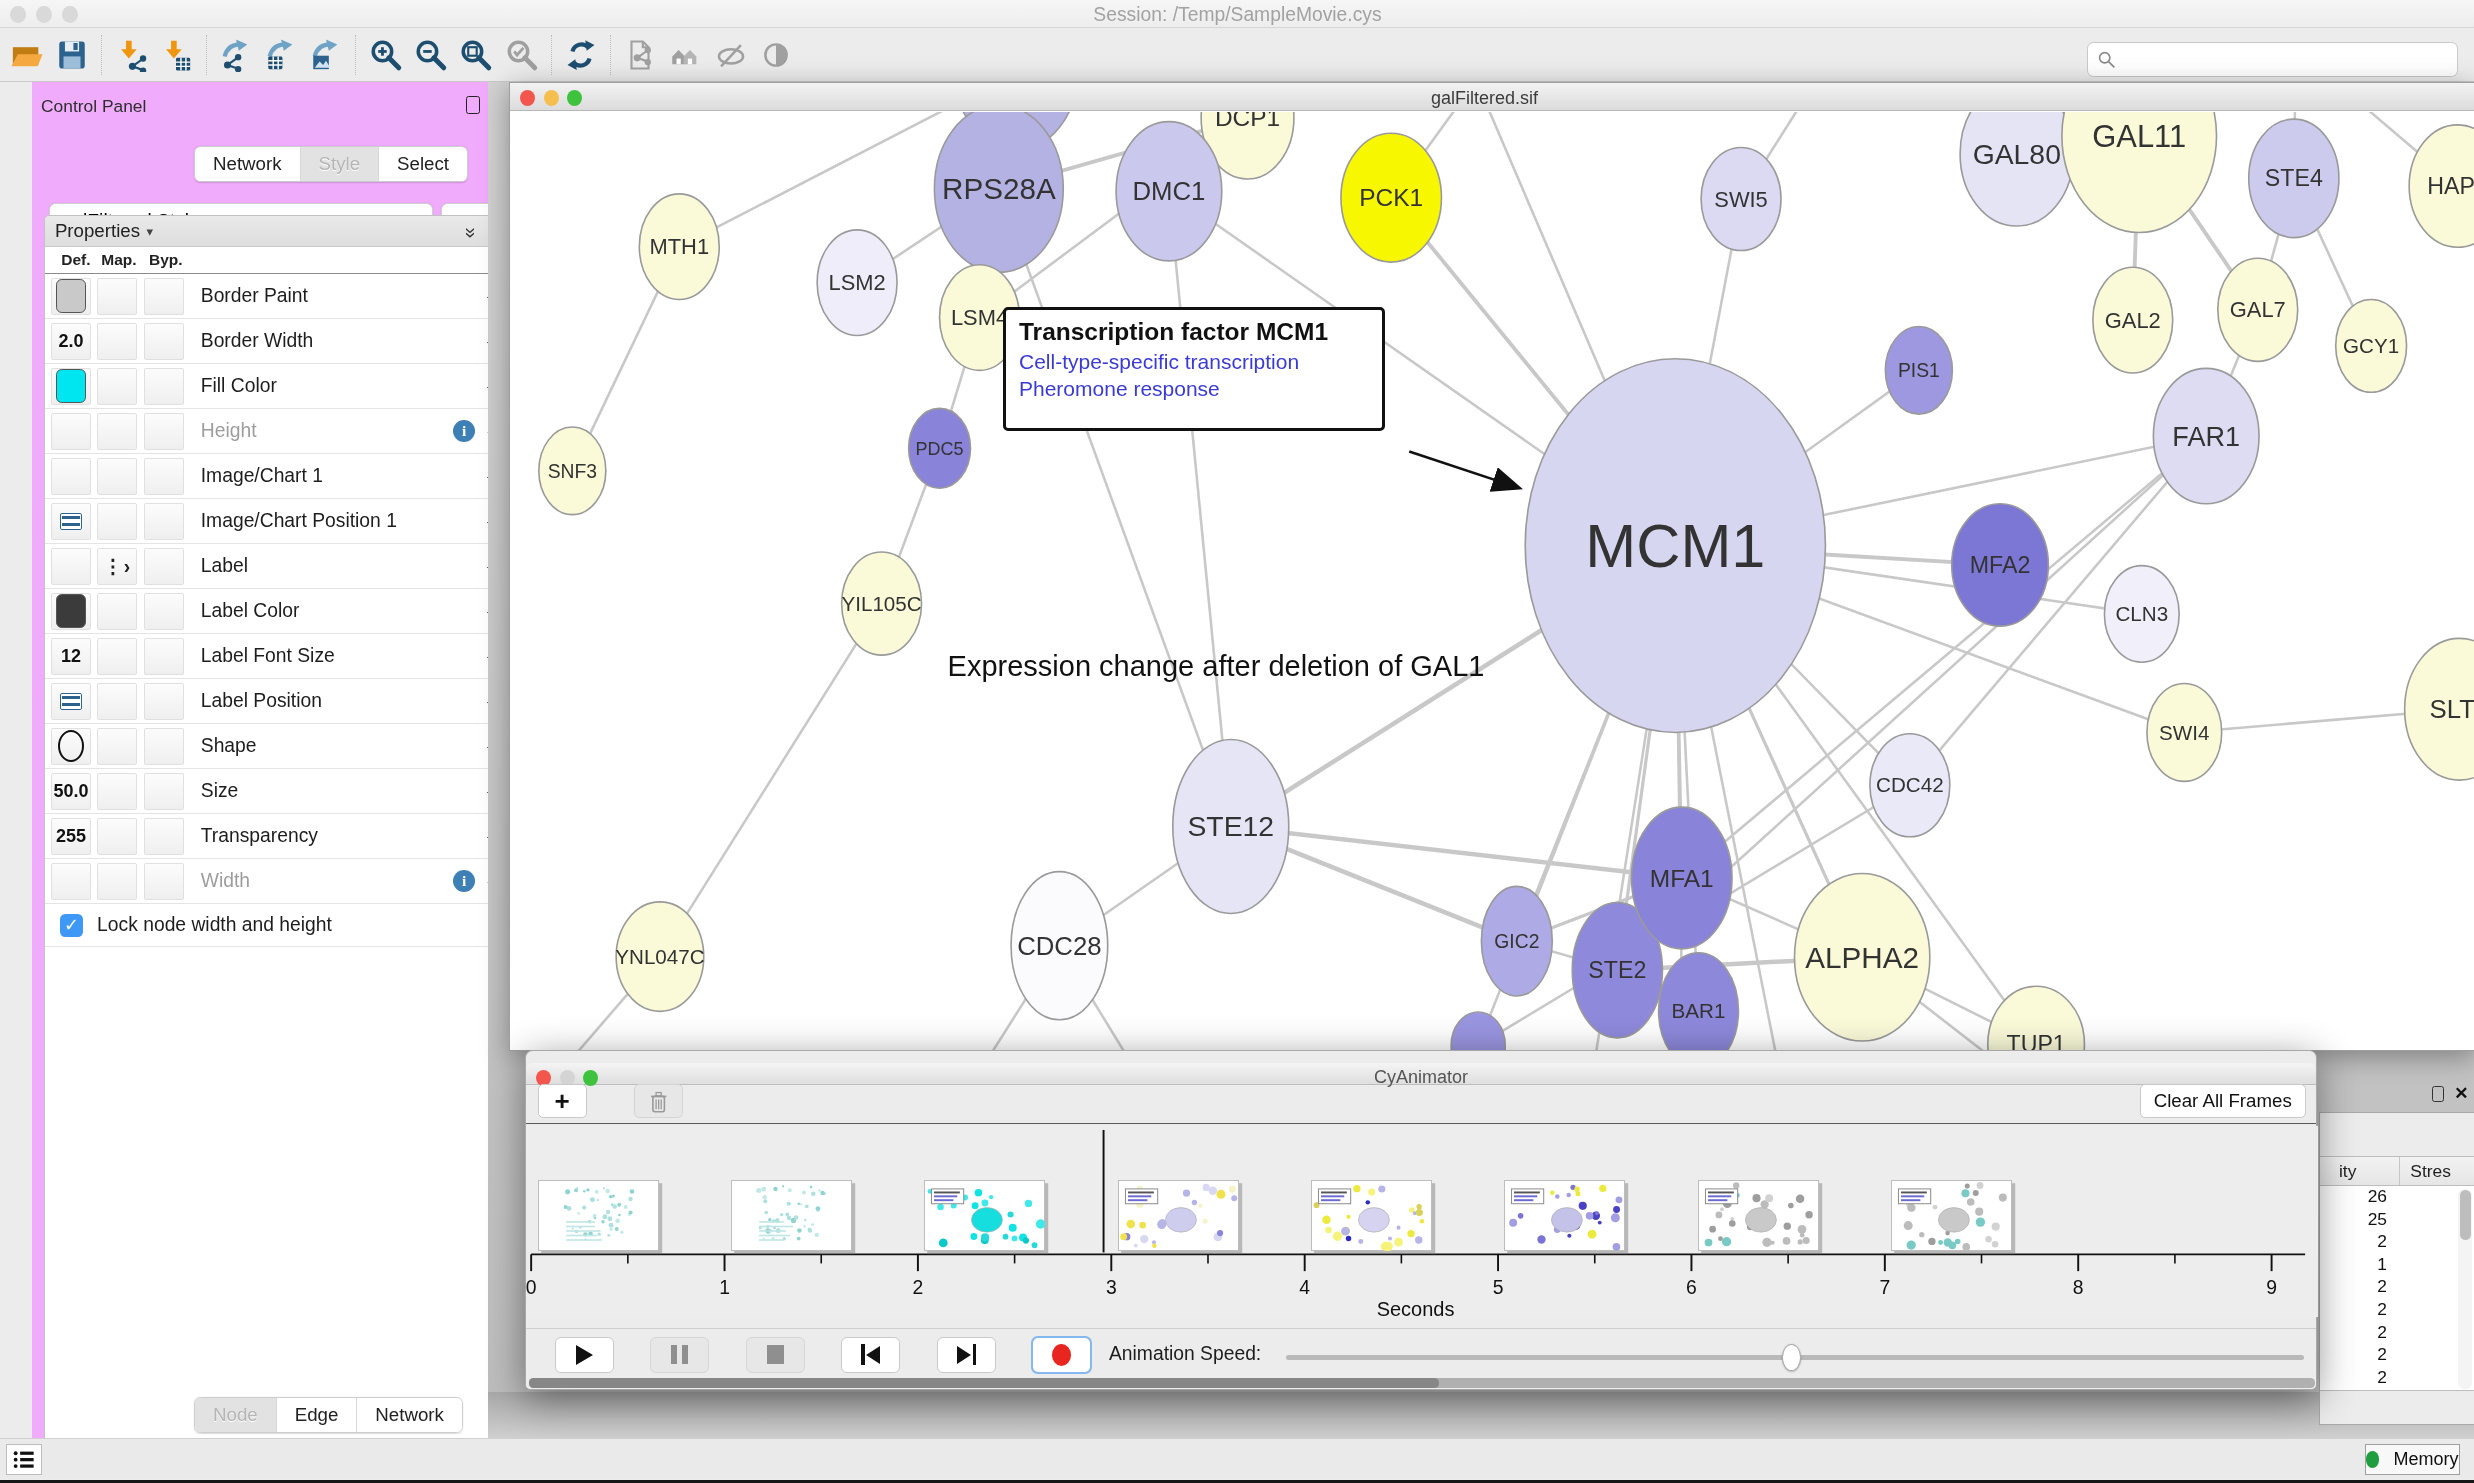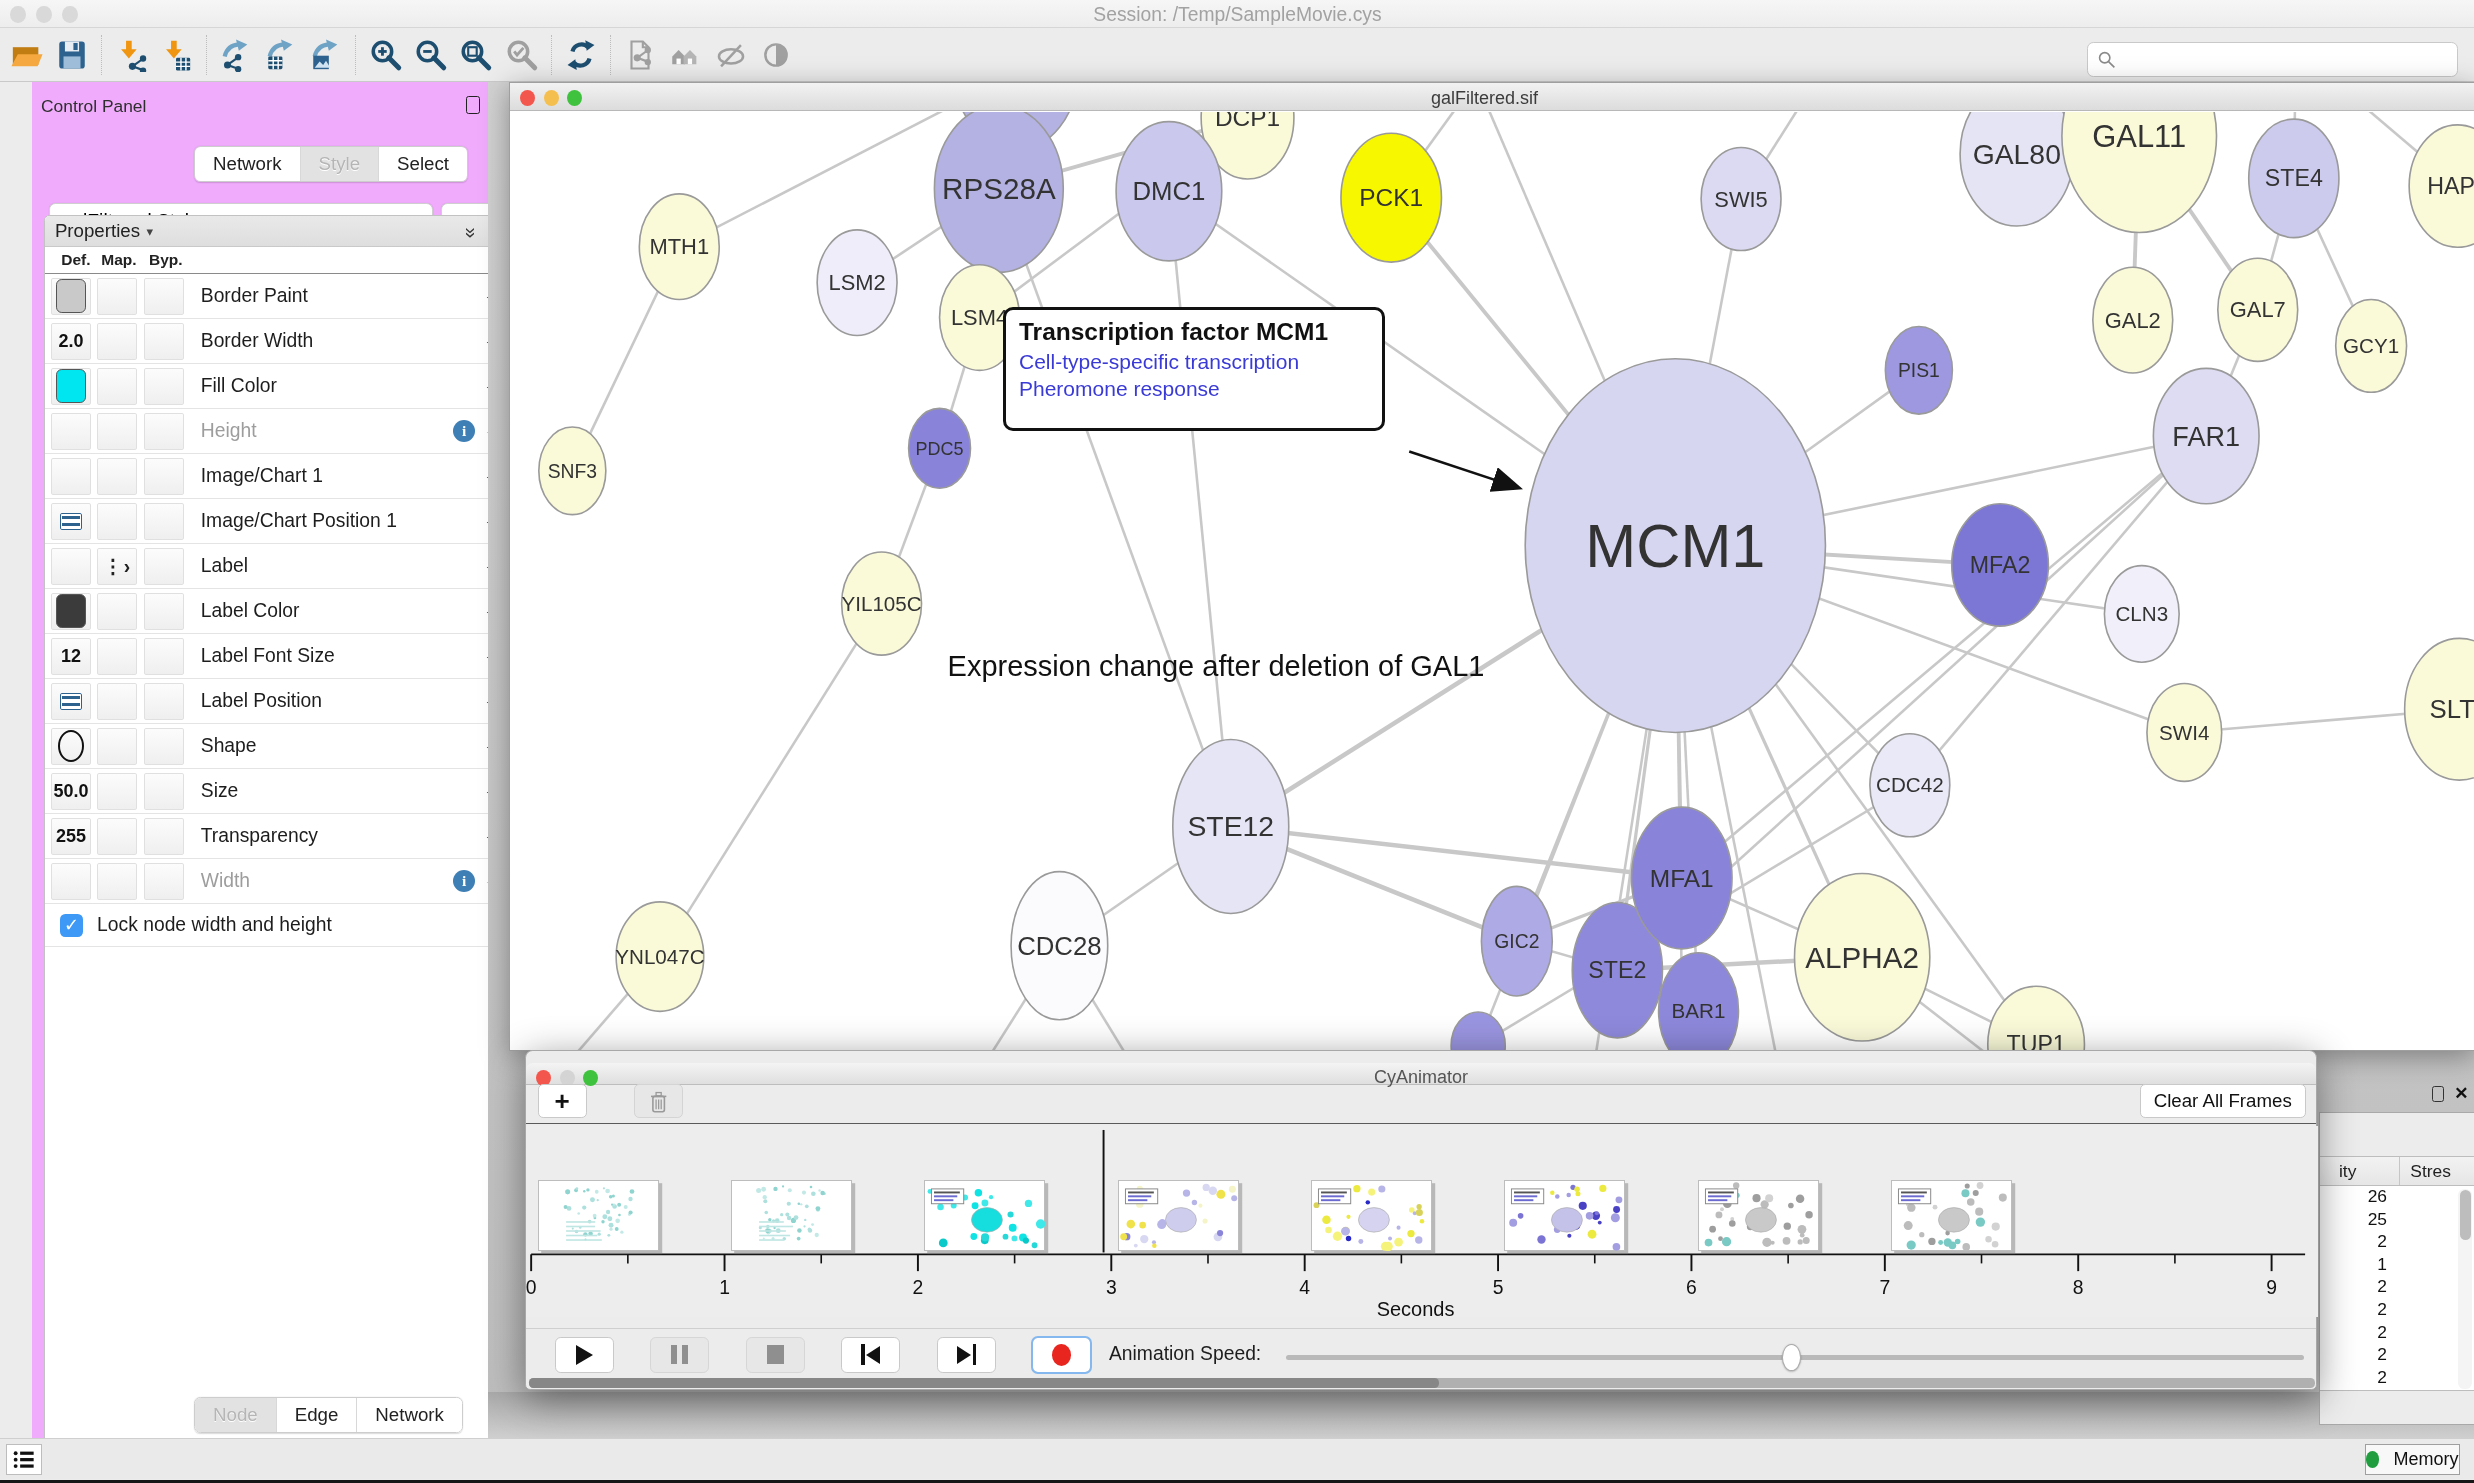--- a/index.html
+++ b/index.html
@@ -89,21 +89,21 @@
 
   
   .net-window{position:absolute;left:21px;top:0;width:1966px;height:969px;background:#fff;
     border:0.6px solid #9f9f9f;box-shadow:0 6.4px 26px rgba(0,0,0,.35);}
   .net-titlebar{position:absolute;left:0;top:0;width:100%;height:28px;
     background:linear-gradient(#f2f2f2,#dcdcdc);border-bottom:0.6px solid #b8b8b8;}
   .net-titlebar .title{position:absolute;left:0;right:15px;top:4.5px;text-align:center;font-size:18px;color:#3c3c3c;}
   .net-tl{position:absolute;top:7px;width:15px;height:16px;border-radius:50%;}
   .net-canvas{position:absolute;left:0;top:29px;}
   .annotation{position:absolute;left:493px;top:224px;width:382px;height:124px;background:#fff;
-    border:3.9px solid #111;border-radius:10px;padding:7.7px 13px;}
+    border:3.9px solid #111;border-radius:5px;padding:7.7px 13px;}
   .annotation .a-title{font-size:24.5px;font-weight:bold;color:#111;}
   .annotation .a-link{font-size:21px;color:#3a3ad6;margin-top:3.9px;}
   .net-caption{position:absolute;left:387px;top:567px;width:638px;text-align:center;
     font-size:29px;color:#111;}
 
   
   .table-panel{position:absolute;left:1831px;top:1030px;width:156px;height:313px;background:#ececec;
     border:0.6px solid #a9a9a9;border-right:none;}
   .tp-icons{position:absolute;right:6.4px;top:-28px;display:flex;gap:10.3px;align-items:center;}
   .tp-icons .float-box{width:11.6px;height:15.5px;border-width:1.9px;border-color:#333;}

